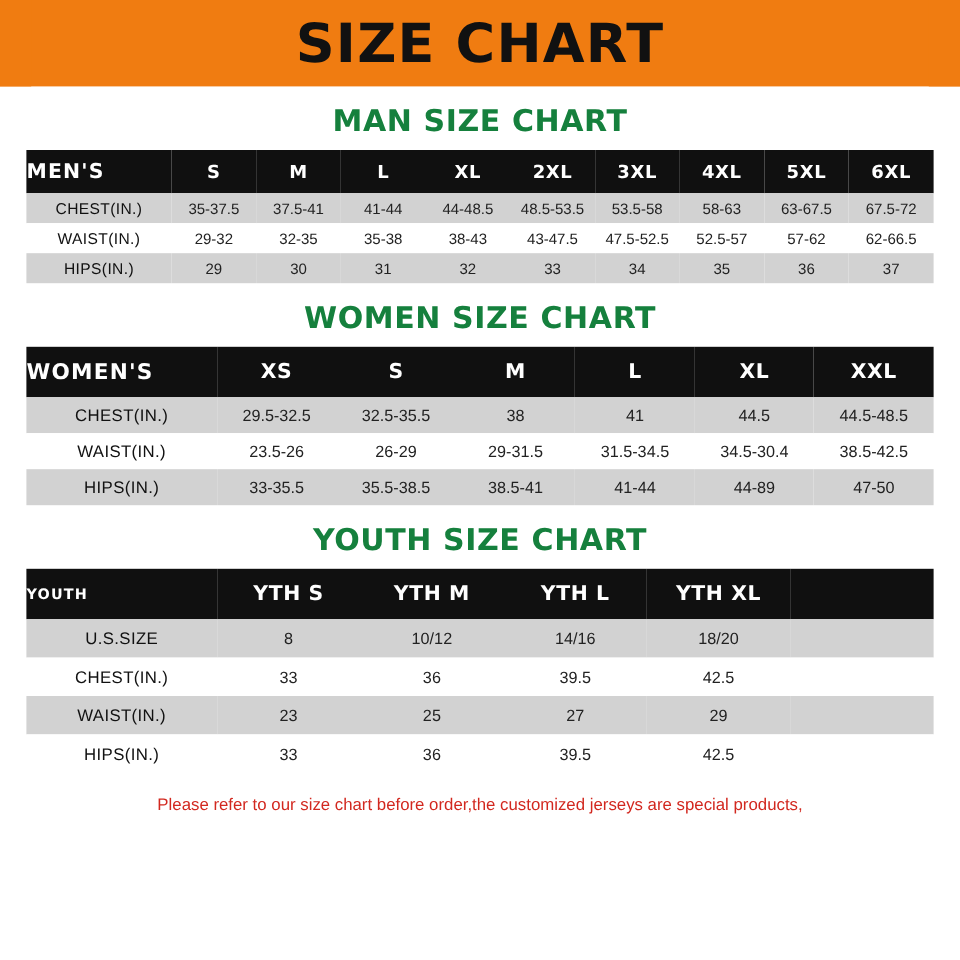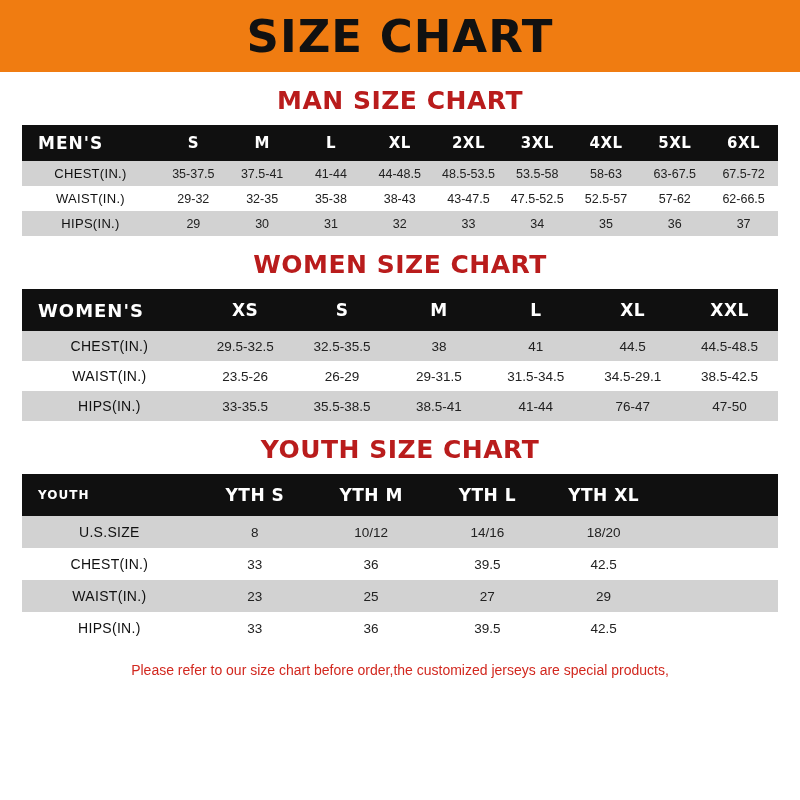--- a/index.html
+++ b/index.html
@@ -55,21 +55,21 @@
     flex-direction: column;
   }
   .section {
     margin-top: 14px;
   }
   .section-title {
     text-align: center;
     font-family: "DejaVu Sans", sans-serif;
     font-weight: bold;
     font-size: 25px;
-    color: #b91c1c;
+    color: #15803d;
     letter-spacing: 0.5px;
     margin: 0 0 10px 0;
   }
   table.size-table {
     width: 100%;
     border-collapse: collapse;
     table-layout: fixed;
   }
   table.size-table th,
   table.size-table td {
@@ -89,21 +89,21 @@
     color: #ffffff;
     font-size: 15px;
     font-weight: bold;
     height: 36px;
     font-family: "DejaVu Sans", sans-serif;
     letter-spacing: 0.5px;
   }
   table.size-table thead th.rowlabel {
     font-size: 17px;
     text-align: left;
-    padding-left: 16px;
+    padding-left: 0;
     letter-spacing: 1px;
   }
   table.size-table tbody tr.band-light {
     background: #ffffff;
   }
   table.size-table tbody tr.band-grey {
     background: #d2d2d2;
   }
   table.size-table tbody td.rowlabel {
     font-size: 13px;
@@ -227,30 +227,30 @@
             <td>41</td>
             <td>44.5</td>
             <td>44.5-48.5</td>
           </tr>
           <tr class="band-light">
             <td class="rowlabel">WAIST(IN.)</td>
             <td>23.5-26</td>
             <td>26-29</td>
             <td>29-31.5</td>
             <td>31.5-34.5</td>
-            <td>34.5-29.1</td>
+            <td>34.5-30.4</td>
             <td>38.5-42.5</td>
           </tr>
           <tr class="band-grey">
             <td class="rowlabel">HIPS(IN.)</td>
             <td>33-35.5</td>
             <td>35.5-38.5</td>
             <td>38.5-41</td>
             <td>41-44</td>
-            <td>76-47</td>
+            <td>44-89</td>
             <td>47-50</td>
           </tr>
         </tbody>
       </table>
     </div>
 
     <div class="section">
       <h2 class="section-title">YOUTH SIZE CHART</h2>
       <table class="size-table youth">
         <thead>

